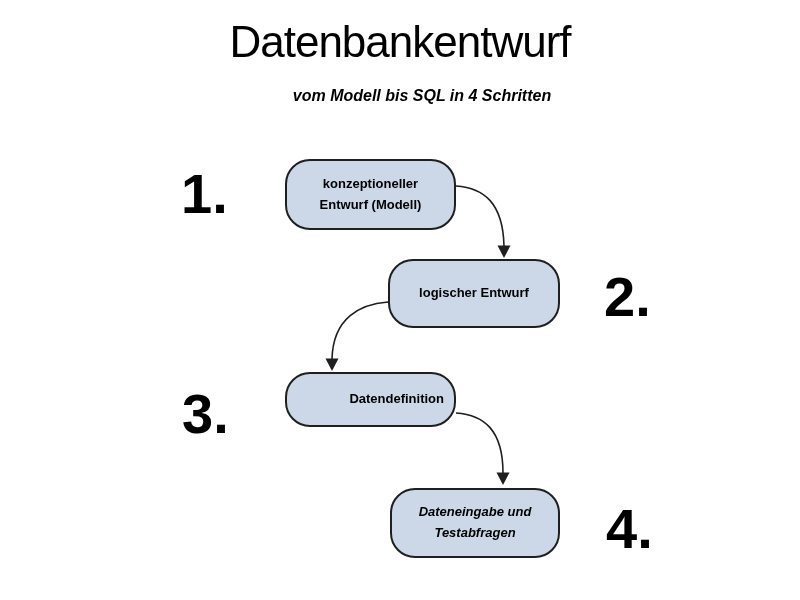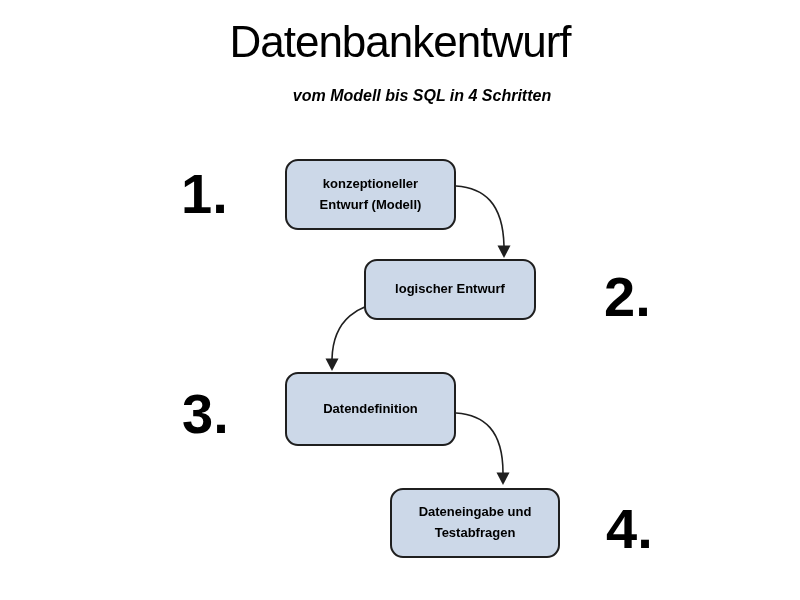--- a/index.html
+++ b/index.html
@@ -38,35 +38,35 @@
     font-style: italic;
     font-weight: 700;
     color: var(--text, #000000);
     line-height: 1.2;
   }
   .step-box {
     position: absolute;
     box-sizing: border-box;
     background: var(--box-fill, #ccd8e8);
     border: 2px solid var(--box-border, #1f1f1f);
-    border-radius: 13px;
+    border-radius: 25px;
     display: flex;
     align-items: center;
     justify-content: center;
     text-align: center;
     font-size: 13px;
     font-weight: 700;
     color: var(--text, #000000);
     line-height: 1.6;
     padding: 4px 10px;
   }
   .box-1 { left: 285px; top: 159px; width: 171px; height: 71px; }
-  .box-2 { left: 364px; top: 259px; width: 172px; height: 61px; }
-  .box-3 { left: 285px; top: 372px; width: 171px; height: 74px; }
-  .box-4 { left: 390px; top: 488px; width: 170px; height: 70px; }
+  .box-2 { left: 388px; top: 259px; width: 172px; height: 69px; }
+  .box-3 { left: 285px; top: 372px; width: 171px; height: 55px; justify-content: flex-end; }
+  .box-4 { left: 390px; top: 488px; width: 170px; height: 70px; font-style: italic; }
   .step-number {
     position: absolute;
     font-size: 56px;
     font-weight: 700;
     color: var(--text, #000000);
     line-height: 1;
   }
   .num-1 { left: 181px; top: 166px; }
   .num-2 { left: 604px; top: 269px; }
   .num-3 { left: 182px; top: 386px; }

